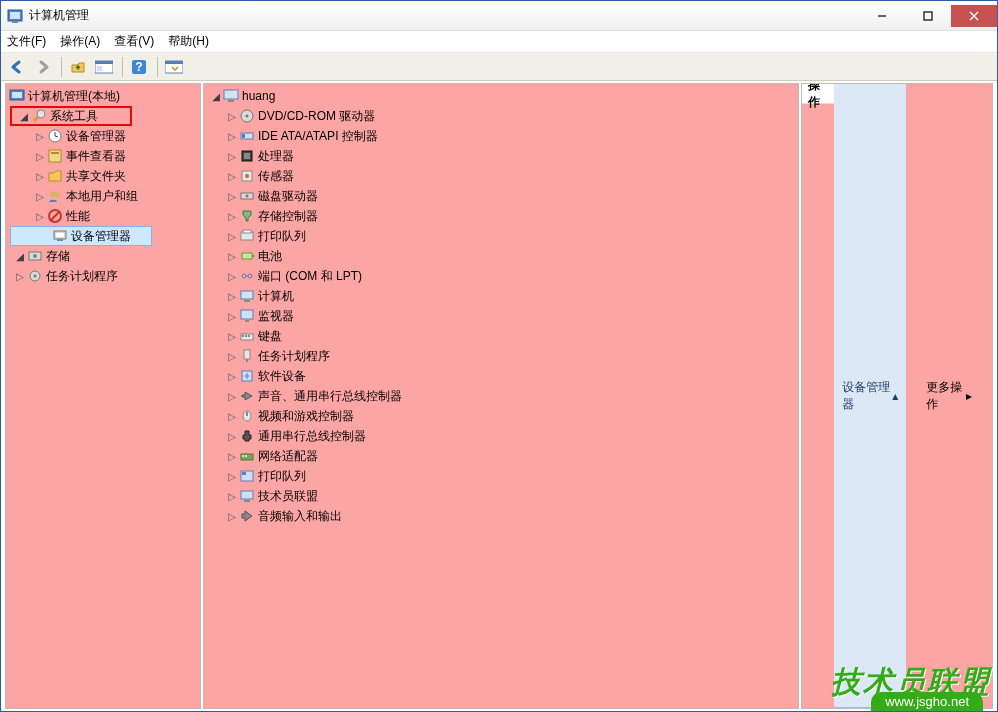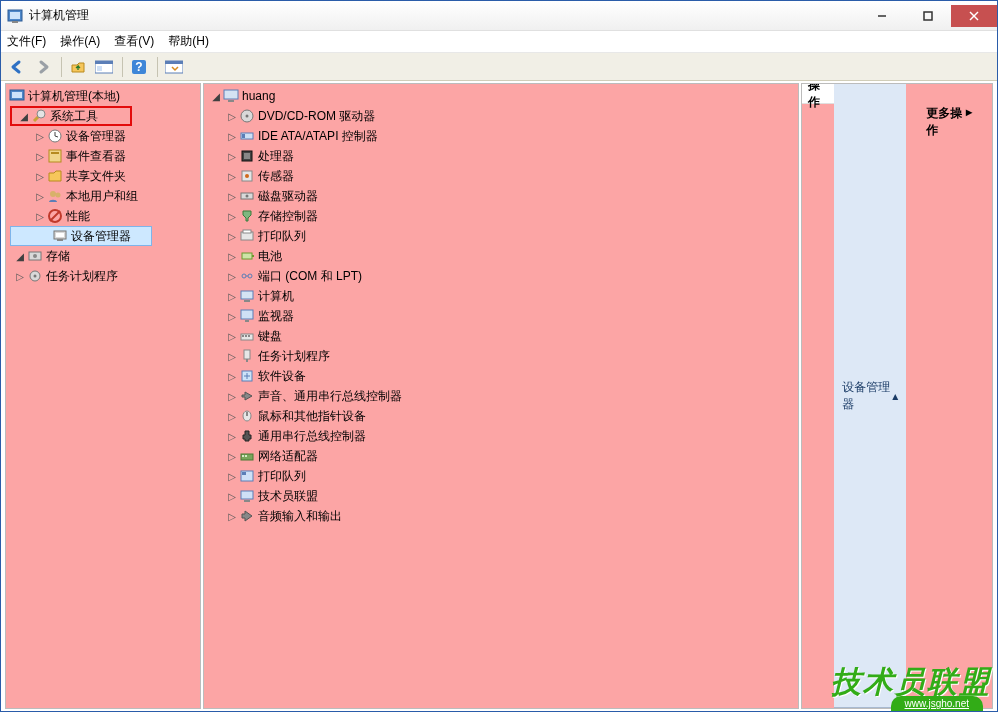--- a/index.html
+++ b/index.html
@@ -29,24 +29,24 @@
 .tree-row { display: flex; align-items: center; height: 20px; white-space: nowrap; cursor: pointer; }
 .tree-row.selected { background: #cde8ff; border: 1px solid #7eb4ea; height: 20px; }
 .arrow { width: 12px; display: inline-flex; justify-content: center; color: #595959; font-size: 10px; }
 .arrow.open { color: #404040; }
 .ico { width: 16px; height: 16px; margin: 0 3px 0 1px; display:inline-flex; align-items:center; justify-content:center; }
 .tree-label { white-space: nowrap; }
 .redbox { border: 2px solid #e30b0b; }
 
 .actions-header { height: 20px; background: #fff; border-bottom: 1px solid #e0e0e0; display:flex; align-items:center; padding: 0 6px; font-weight: bold; }
 .actions-section { background: #dde8f6; color: #1a3b66; padding: 3px 8px; border-bottom: 1px solid #a8b9d0; display:flex; align-items:center; justify-content:space-between; }
-.actions-item { padding: 21px 20px; cursor: pointer; display:flex; align-items:flex-start; justify-content:space-between;font-weight:bold; }
+.actions-item { padding: 21px 20px; cursor: pointer; display:flex; align-items:center; justify-content:space-between; }
 
 .watermark { position:absolute; right:6px; bottom:8px; font-size: 30px; font-weight: 900; color: #32ac17; font-style: italic; letter-spacing: 2px; text-shadow: 1px 1px 0 #fff; pointer-events:none; }
-.watermark-url { position:absolute; right:14px; bottom:0; background:#32ac17; color:#fff; font-size:10px; padding:2px 14px; border-radius:10px 10px 0 0; pointer-events:none;text-decoration:underline; }
+.watermark-url { position:absolute; right:14px; bottom:0; background:#32ac17; color:#fff; font-size:13px; padding:2px 14px; border-radius:10px 10px 0 0; pointer-events:none; }
 
 svg { display:block; }
 </style>
 </head>
 <body>
 
 <div class="titlebar">
   <span class="titlebar-icon">
     <svg width="16" height="16">
         <rect x="1" y="2" width="14" height="11" fill="#4e87c9" stroke="#2b5a95"></rect>
@@ -395,21 +395,21 @@
             <span class="tree-label">声音、通用串行总线控制器</span>
           </div>
           <div class="tree-row" style="padding-left: 22px;">
             <span class="arrow">▷</span>
             <span class="ico">
               <svg width="16" height="16">
                 <path d="M8 3c-3 0-4 3-4 5 0 3 2 5 4 5s4-2 4-5c0-2-1-5-4-5z" fill="#e6e6e6" stroke="#888"></path>
                 <rect x="7" y="4" width="2" height="4" fill="#888"></rect>
               </svg>
             </span>
-            <span class="tree-label">鼠标和其他指针设备</span>
+            <span class="tree-label">视频和游戏控制器</span>
           </div>
           <div class="tree-row" style="padding-left: 22px;">
             <span class="arrow">▷</span>
             <span class="ico">
               <svg width="16" height="16">
                 <path d="M6 3v4h-2v4h2v2h4v-2h2v-4h-2v-4z" fill="#555" stroke="#222"></path>
               </svg>
             </span>
             <span class="tree-label">通用串行总线控制器</span>
           </div>

